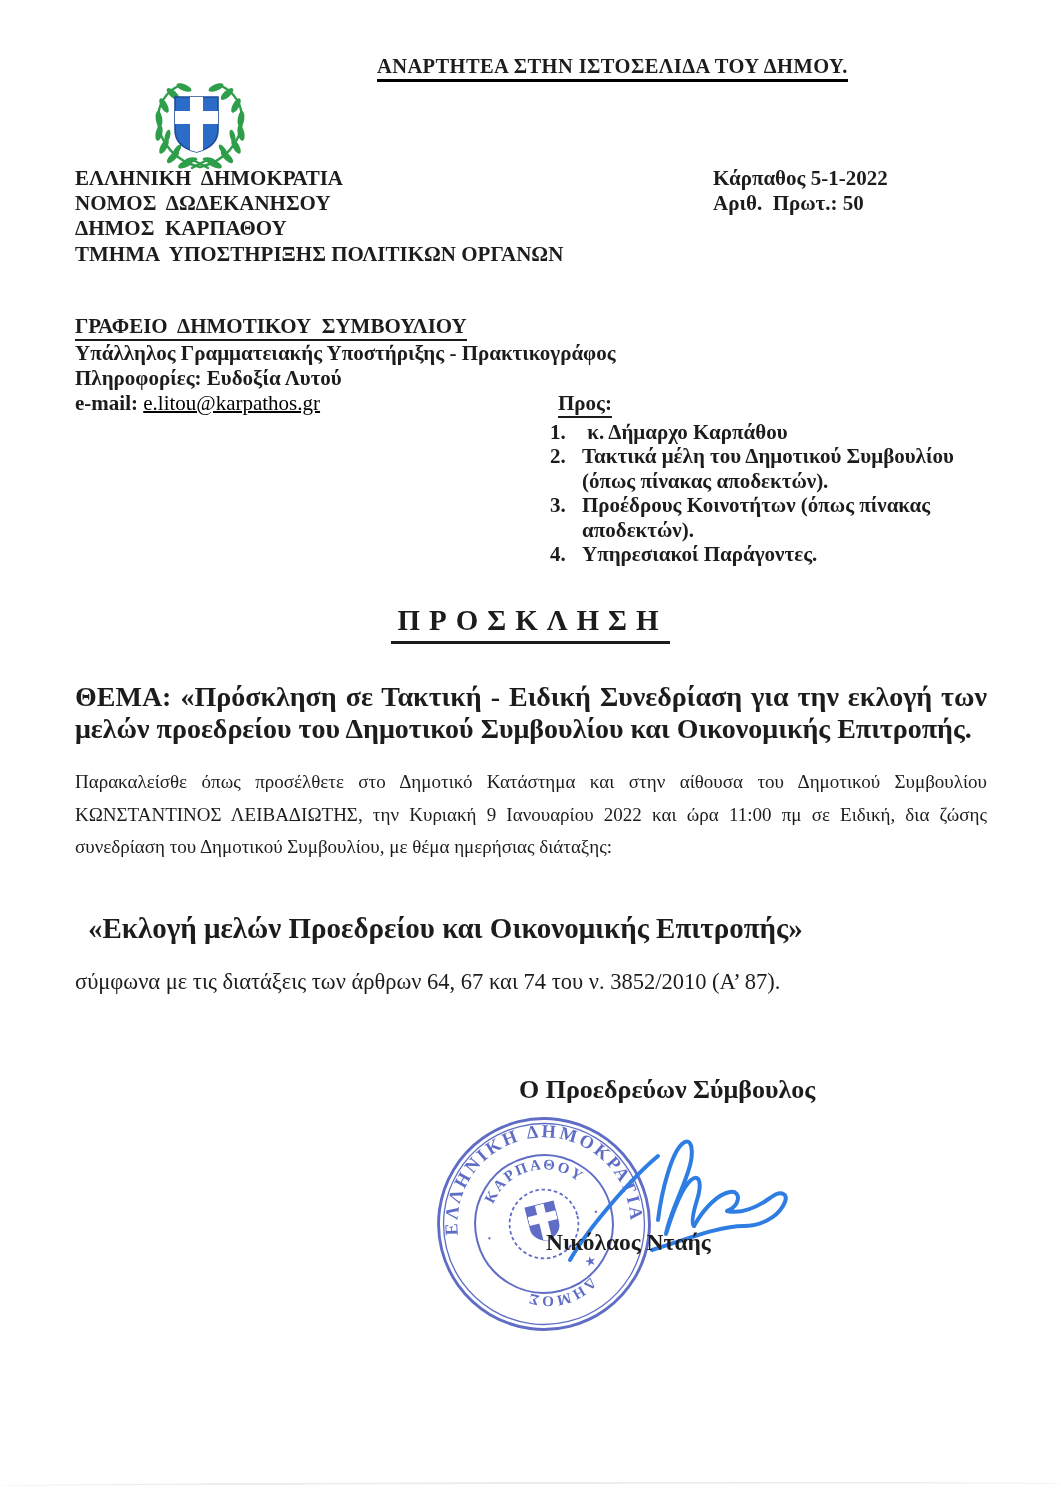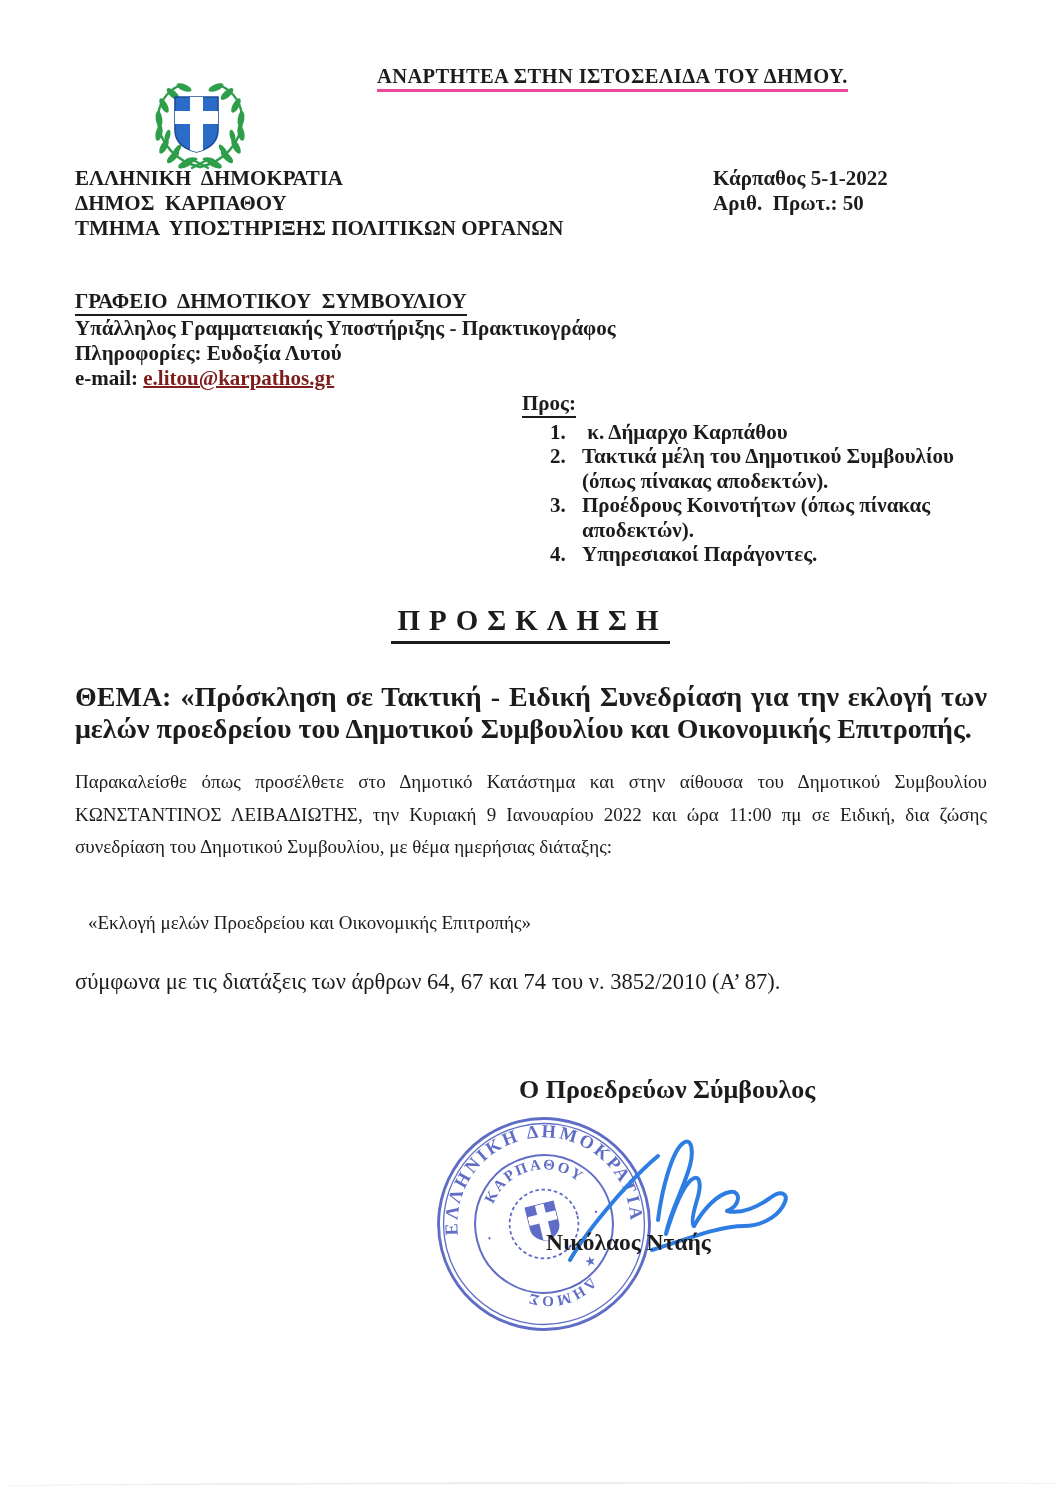--- a/index.html
+++ b/index.html
@@ -4,48 +4,48 @@
 <style>
   html,body{margin:0;padding:0;background:#ffffff;}
   .page{
     position:relative; width:1061px; height:1500px; background:#ffffff;
     font-family:"Liberation Serif","DejaVu Serif",serif;
     color:#1c1c1c; overflow:hidden;
   }
   .keepsp{white-space:pre-wrap;}
   
   .posted-notice{
-    position:absolute; left:377px; top:65px;
+    position:absolute; left:377px; top:55px;
     font-size:20.5px; font-weight:700; letter-spacing:0.4px;
-    border-bottom:3px solid #ec4899; padding-bottom:1px;
+    border-bottom:3px solid #000000; padding-bottom:1px;
   }
   
   .emblem{position:absolute; left:147px; top:76px; width:106px; height:96px;}
   
   .sender{position:absolute; left:75px; top:166px; width:560px; font-size:21px; line-height:25.2px; font-weight:700;}
   .sender .office-line{display:inline-block; border-bottom:2.5px solid #1c1c1c; padding-bottom:0px;margin-top:47px;}
-  .sender .email-line a{color:#7f1d1d; text-decoration:underline; text-decoration-thickness:2px; font-weight:700;}
+  .sender .email-line a{color:#000000; text-decoration:underline; text-decoration-thickness:2px; font-weight:400;}
   
   .reference{position:absolute; left:713px; top:166px; font-size:21px; line-height:25.2px; font-weight:700;}
   
   .recipients{position:absolute; left:522px; top:391px; width:440px; font-size:21px; font-weight:700;}
-  .recipients .label{display:inline-block; border-bottom:2.5px solid #1c1c1c; padding-bottom:0; margin-bottom:2px;}
+  .recipients .label{display:inline-block; border-bottom:2.5px solid #1c1c1c; padding-bottom:0; margin-bottom:2px;margin-left:36px;}
   .recipients .row{display:flex; align-items:flex-start; line-height:24.4px;}
   .recipients .num{width:30px; flex:0 0 30px; text-align:left; padding-left:28px;}
   .recipients .txt{width:382px; margin-left:2px;}
   
   .title-wrap{position:absolute; left:0; top:604px; width:1061px; text-align:center;}
   .title{
     display:inline-block; font-size:29px; font-weight:700; letter-spacing:9px;
     border-bottom:3px solid #1c1c1c; padding:0 2px 4px 6px;
   }
   
   .subject{position:absolute; left:75px; top:681px; width:912px; font-size:28px; font-weight:700; line-height:32px; text-align:justify; text-align-last:left;}
   .body-par{position:absolute; left:75px; top:766px; width:912px; font-size:19px; line-height:32.6px; text-align:justify; text-align-last:left;}
-  .agenda{position:absolute; left:88px; top:912px; font-size:19px; font-weight:400;}
+  .agenda{position:absolute; left:88px; top:912px; font-size:29px; font-weight:700;}
   .legal{position:absolute; left:75px; top:969px; font-size:22.5px;}
   
   .sig-role{position:absolute; left:519px; top:1075px; font-size:26px; font-weight:700; z-index:5;}
   .sig-name{position:absolute; left:518px; top:1229px; font-size:23.5px; font-weight:700; z-index:5;margin-left:28px;}
   .stamp{position:absolute; left:433px; top:1113px; width:222px; height:222px; transform:rotate(-14deg); opacity:0.9; z-index:2;}
   .stamp text{font-family:"Liberation Serif","DejaVu Serif",serif; font-weight:700; fill:#4f5ec0;}
   .signature{position:absolute; left:540px; top:1120px; width:260px; height:160px; z-index:4;}
   
   .scan-artifact{
     position:absolute; left:0; top:1482px; width:1061px; height:4px; z-index:1;
@@ -95,20 +95,21 @@
       </clipPath>
     <path d="M28,19 H71 V52 C71,64 62,71 49.5,74 C37,71 28,64 28,52 Z" fill="#2b6cc8" stroke="#1c4c96" stroke-width="1.6"></path>
     <g clip-path="url(#shieldClip)">
       <rect x="43" y="19" width="13" height="55" fill="#ffffff"></rect>
       <rect x="28" y="33" width="43" height="13" fill="#ffffff"></rect>
     </g>
   </svg>
 
   <div class="sender">
     <div class="keepsp">ΕΛΛΗΝΙΚΗ  ΔΗΜΟΚΡΑΤΙΑ</div>
+    <div class="keepsp">ΝΟΜΟΣ  ΔΩΔΕΚΑΝΗΣΟΥ</div>
     <div class="keepsp">ΔΗΜΟΣ  ΚΑΡΠΑΘΟΥ</div>
     <div class="keepsp">ΤΜΗΜΑ  ΥΠΟΣΤΗΡΙΞΗΣ ΠΟΛΙΤΙΚΩΝ ΟΡΓΑΝΩΝ</div>
     <div><span class="office-line keepsp">ΓΡΑΦΕΙΟ  ΔΗΜΟΤΙΚΟΥ  ΣΥΜΒΟΥΛΙΟΥ</span></div>
     <div class="keepsp">Υπάλληλος Γραμματειακής Υποστήριξης - Πρακτικογράφος</div>
     <div class="keepsp">Πληροφορίες: Ευδοξία Λυτού</div>
     <div class="email-line">
       <span class="keepsp">e-mail: </span><a href="#">e.litou@karpathos.gr</a>
     </div>
   </div>
 

